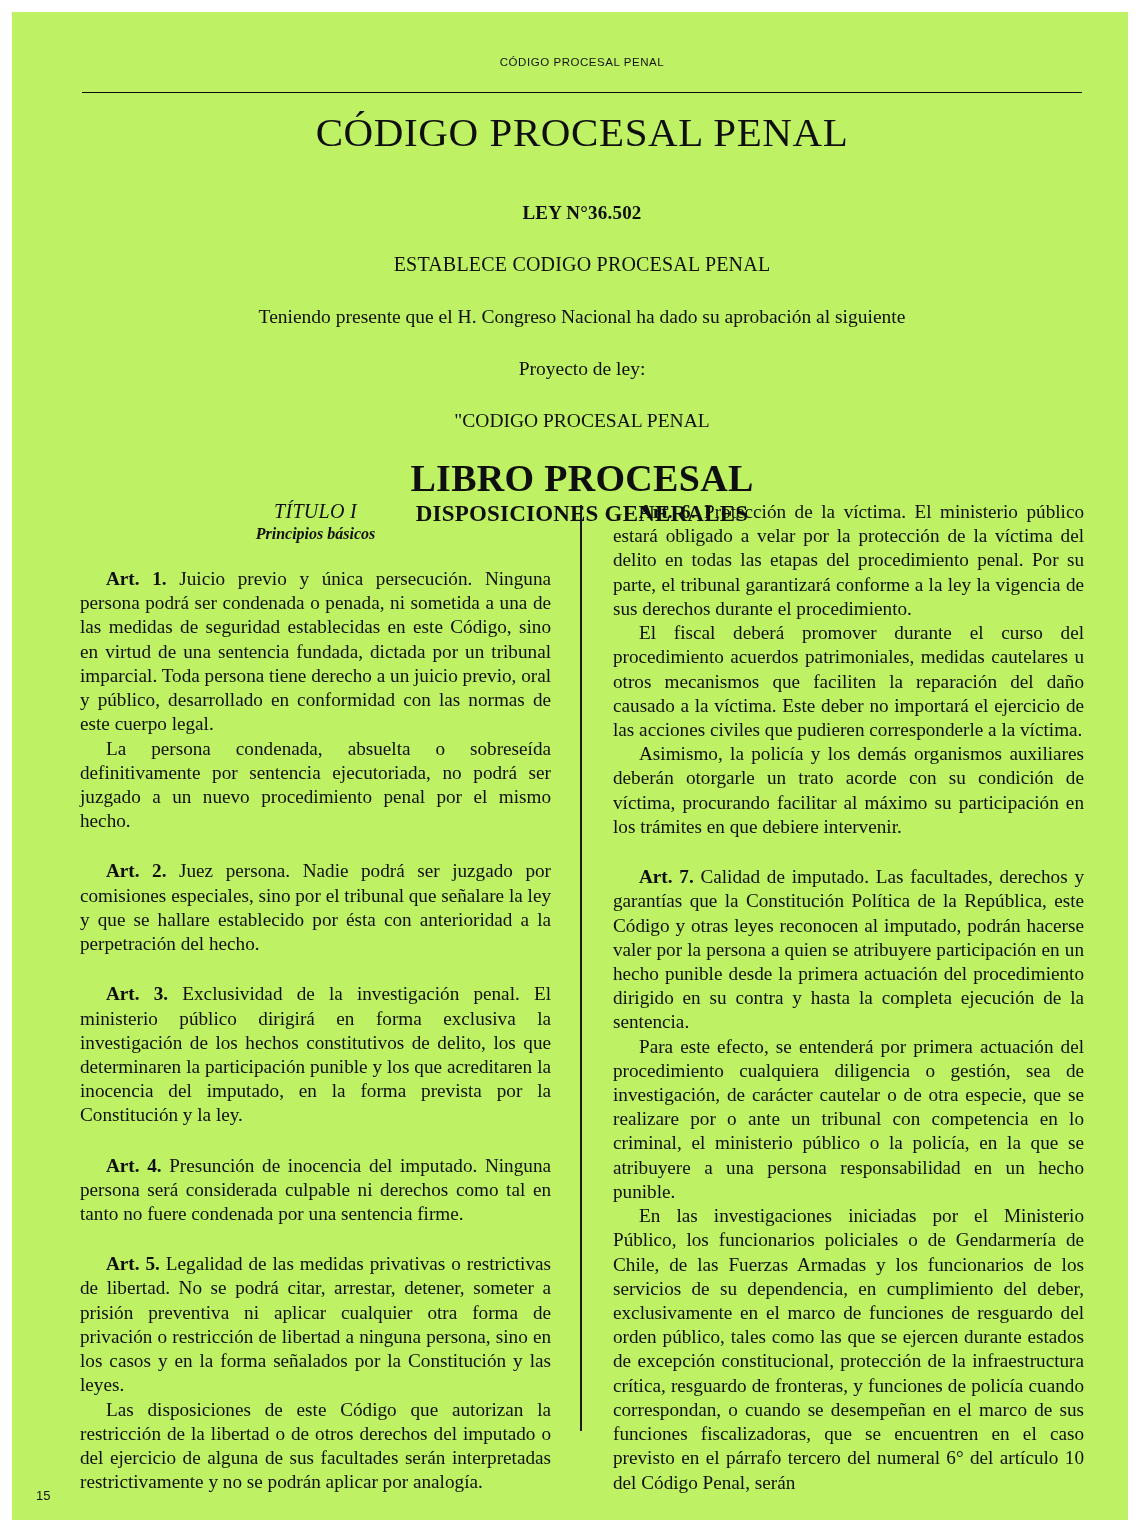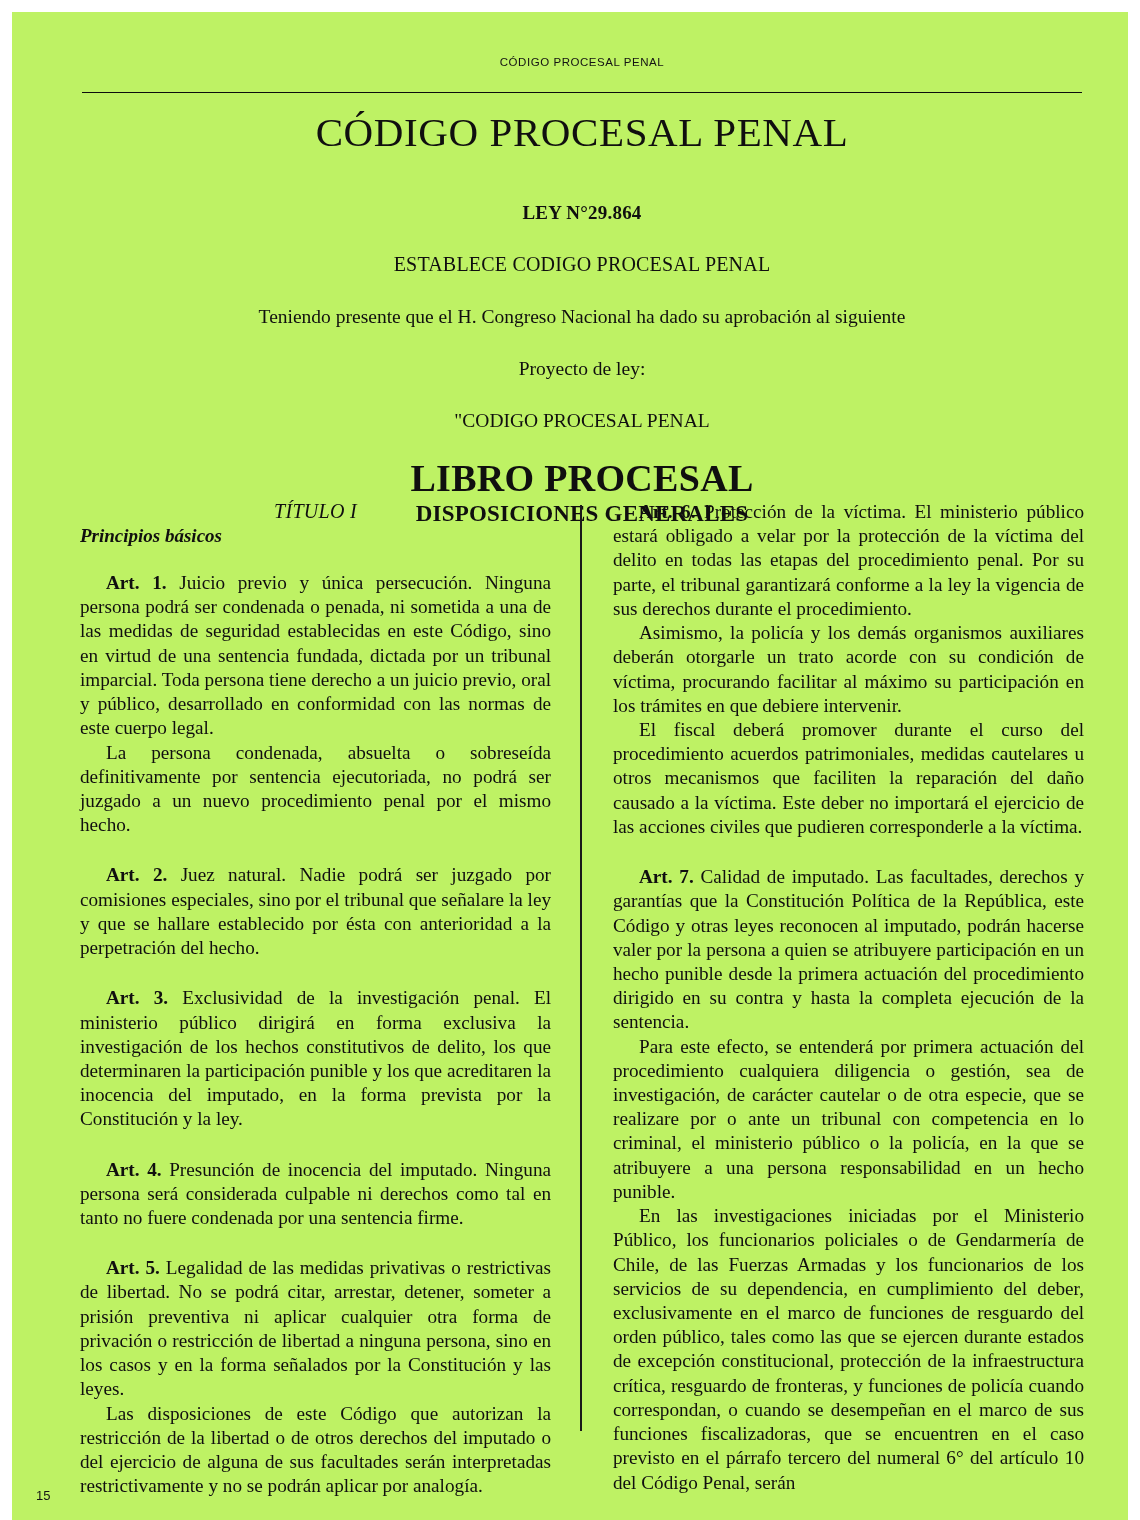--- a/index.html
+++ b/index.html
@@ -123,24 +123,24 @@
 
   
   .titulo {
     text-align: center;
     font-style: italic;
     font-size: 20px;
     margin: 0 0 0 0;
     letter-spacing: 0.3px;
   }
   .titulo-sub {
-    text-align: left;
+    text-align: center;
     font-style: italic;
     font-weight: bold;
-    font-size: 19px;
+    font-size: 16px;
     margin: 2px 0 0 0;
   }
 
   
   p.art {
     font-size: 19.2px;
     line-height: 1.262;
     text-align: justify;
     text-justify: inter-word;
     margin: 0;
@@ -174,52 +174,52 @@
 <body>
 
 <div class="page">
 
   <div class="running-header">CÓDIGO PROCESAL PENAL</div>
 
   <div class="header-rule"></div>
 
   <div class="frontmatter">
     <h1 class="doc-title">CÓDIGO PROCESAL PENAL</h1>
-    <p class="law-number">LEY N°29.864</p>
+    <p class="law-number">LEY N°36.502</p>
     <p class="establece">ESTABLECE CODIGO PROCESAL PENAL</p>
     <p class="teniendo">Teniendo presente que el H. Congreso Nacional ha dado su aprobación al siguiente</p>
     <p class="proyecto">Proyecto de ley:</p>
     <p class="codigo-quote">"CODIGO PROCESAL PENAL</p>
     <p class="libro">LIBRO PROCESAL</p>
     <p class="disposiciones">DISPOSICIONES GENERALES</p>
   </div>
 
   <div class="col-divider"></div>
 
   <div class="columns">
 
     <div class="col col-left">
       <div class="titulo">TÍTULO I</div>
       <div class="titulo-sub">Principios básicos</div>
       <div id="left-articles">
           <p class="art first-of-art" style="margin-top: 24px;"><span class="art-label">Art. 1.</span><span> Juicio previo y única persecución. Ninguna persona podrá ser condenada o penada, ni sometida a una de las medidas de seguridad establecidas en este Código, sino en virtud de una sentencia fundada, dictada por un tribunal imparcial. Toda persona tiene derecho a un juicio previo, oral y público, desarrollado en conformidad con las normas de este cuerpo legal.</span></p>
           <p class="art cont"><span>La persona condenada, absuelta o sobreseída definitivamente por sentencia ejecutoriada, no podrá ser juzgado a un nuevo procedimiento penal por el mismo hecho.</span></p>
-          <p class="art first-of-art"><span class="art-label">Art. 2.</span><span> Juez natural. Nadie podrá ser juzgado por comisiones especiales, sino por el tribunal que señalare la ley y que se hallare establecido por ésta con anterioridad a la perpetración del hecho.</span></p>
+          <p class="art first-of-art"><span class="art-label">Art. 2.</span><span> Juez persona. Nadie podrá ser juzgado por comisiones especiales, sino por el tribunal que señalare la ley y que se hallare establecido por ésta con anterioridad a la perpetración del hecho.</span></p>
           <p class="art first-of-art"><span class="art-label">Art. 3.</span><span> Exclusividad de la investigación penal. El ministerio público dirigirá en forma exclusiva la investigación de los hechos constitutivos de delito, los que determinaren la participación punible y los que acreditaren la inocencia del imputado, en la forma prevista por la Constitución y la ley.</span></p>
           <p class="art first-of-art"><span class="art-label">Art. 4.</span><span> Presunción de inocencia del imputado. Ninguna persona será considerada culpable ni derechos como tal en tanto no fuere condenada por una sentencia firme.</span></p>
           <p class="art first-of-art"><span class="art-label">Art. 5.</span><span> Legalidad de las medidas privativas o restrictivas de libertad. No se podrá citar, arrestar, detener, someter a prisión preventiva ni aplicar cualquier otra forma de privación o restricción de libertad a ninguna persona, sino en los casos y en la forma señalados por la Constitución y las leyes.</span></p>
           <p class="art cont"><span>Las disposiciones de este Código que autorizan la restricción de la libertad o de otros derechos del imputado o del ejercicio de alguna de sus facultades serán interpretadas restrictivamente y no se podrán aplicar por analogía.</span></p>
         </div>
     </div>
 
     <div class="col col-right">
       <div id="right-articles">
           <p class="art first-of-art" style="margin-top: 0px;"><span class="art-label">Art. 6.</span><span> Protección de la víctima. El ministerio público estará obligado a velar por la protección de la víctima del delito en todas las etapas del procedimiento penal. Por su parte, el tribunal garantizará conforme a la ley la vigencia de sus derechos durante el procedimiento.</span></p>
+          <p class="art cont"><span>El fiscal deberá promover durante el curso del procedimiento acuerdos patrimoniales, medidas cautelares u otros mecanismos que faciliten la reparación del daño causado a la víctima. Este deber no importará el ejercicio de las acciones civiles que pudieren corresponderle a la víctima.</span></p>
           <p class="art cont"><span>Asimismo, la policía y los demás organismos auxiliares deberán otorgarle un trato acorde con su condición de víctima, procurando facilitar al máximo su participación en los trámites en que debiere intervenir.</span></p>
-          <p class="art cont"><span>El fiscal deberá promover durante el curso del procedimiento acuerdos patrimoniales, medidas cautelares u otros mecanismos que faciliten la reparación del daño causado a la víctima. Este deber no importará el ejercicio de las acciones civiles que pudieren corresponderle a la víctima.</span></p>
           <p class="art first-of-art"><span class="art-label">Art. 7.</span><span> Calidad de imputado. Las facultades, derechos y garantías que la Constitución Política de la República, este Código y otras leyes reconocen al imputado, podrán hacerse valer por la persona a quien se atribuyere participación en un hecho punible desde la primera actuación del procedimiento dirigido en su contra y hasta la completa ejecución de la sentencia.</span></p>
           <p class="art cont"><span>Para este efecto, se entenderá por primera actuación del procedimiento cualquiera diligencia o gestión, sea de investigación, de carácter cautelar o de otra especie, que se realizare por o ante un tribunal con competencia en lo criminal, el ministerio público o la policía, en la que se atribuyere a una persona responsabilidad en un hecho punible.</span></p>
           <p class="art cont"><span>En las investigaciones iniciadas por el Ministerio Público, los funcionarios policiales o de Gendarmería de Chile, de las Fuerzas Armadas y los funcionarios de los servicios de su dependencia, en cumplimiento del deber, exclusivamente en el marco de funciones de resguardo del orden público, tales como las que se ejercen durante estados de excepción constitucional, protección de la infraestructura crítica, resguardo de fronteras, y funciones de policía cuando correspondan, o cuando se desempeñan en el marco de sus funciones fiscalizadoras, que se encuentren en el caso previsto en el párrafo tercero del numeral 6° del artículo 10 del Código Penal, serán</span></p>
         </div>
     </div>
 
   </div>
 
   <div class="page-number">15</div>
 

